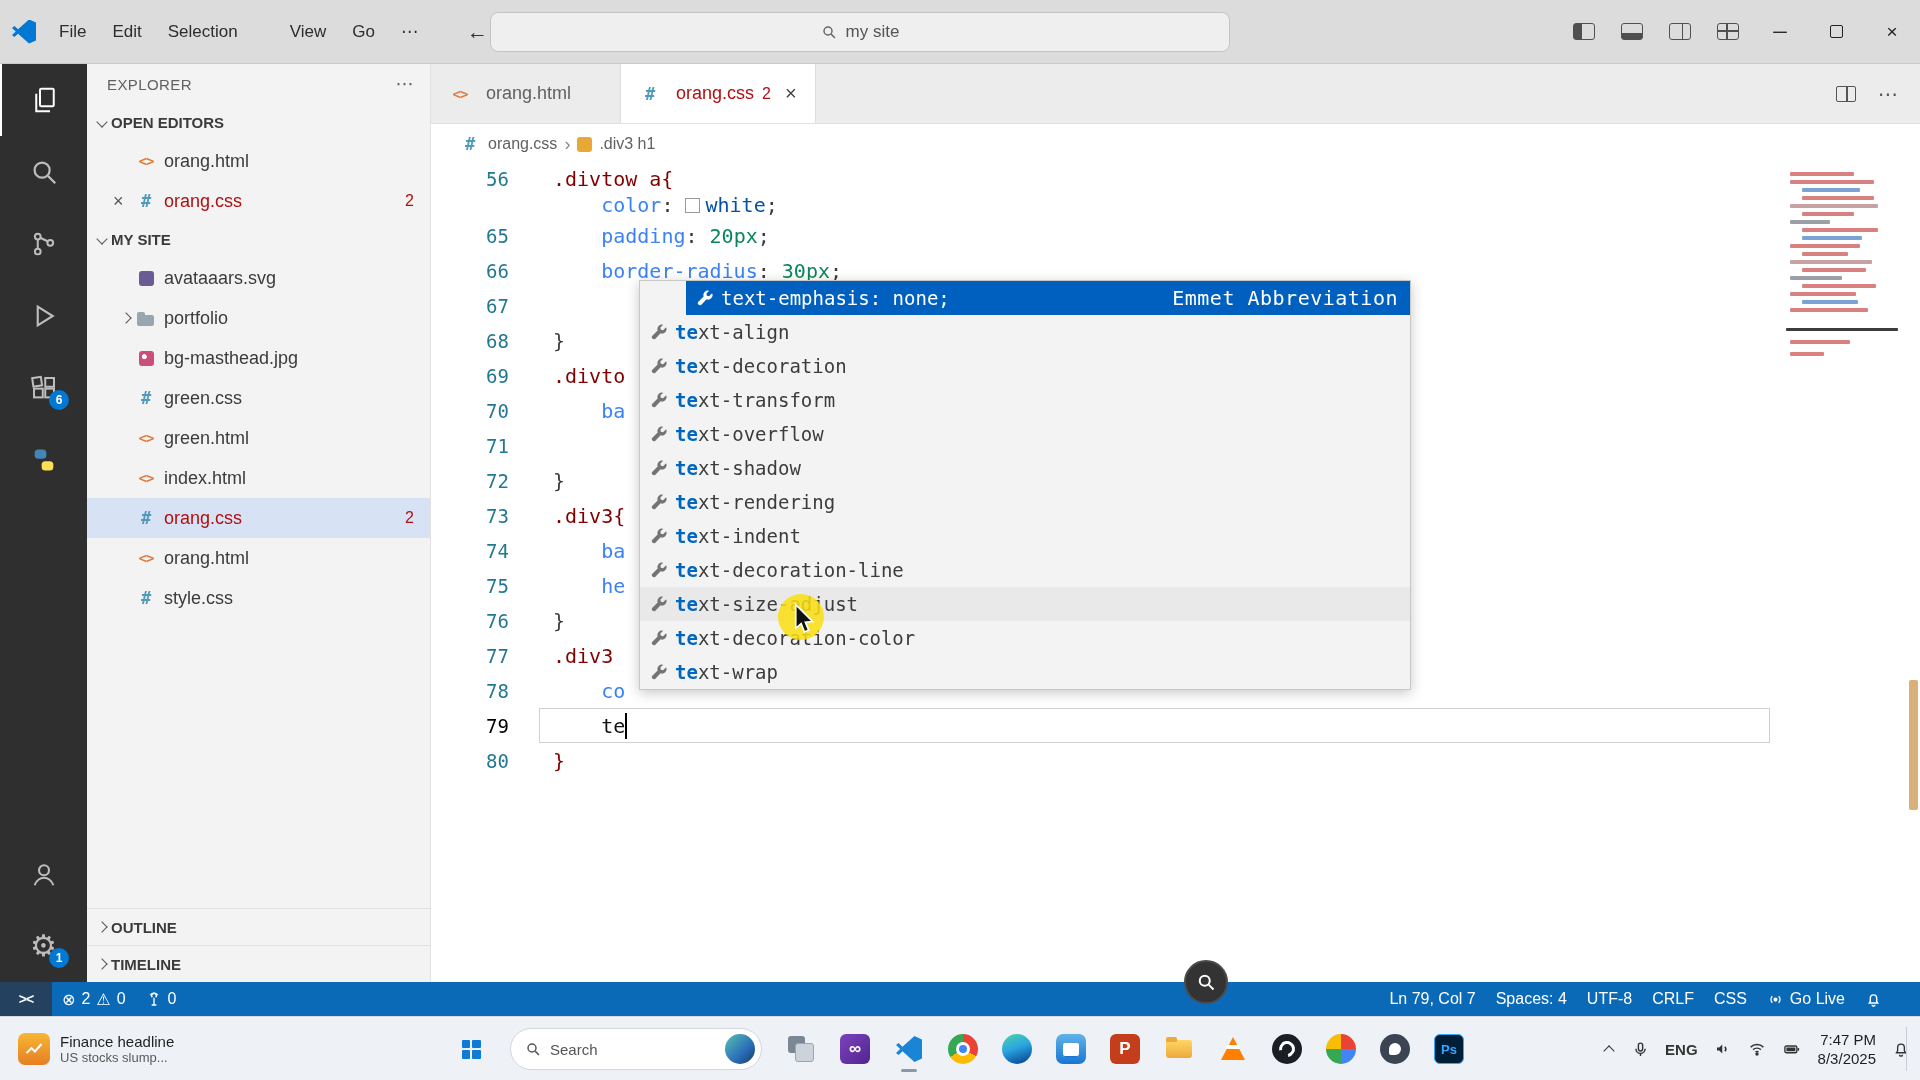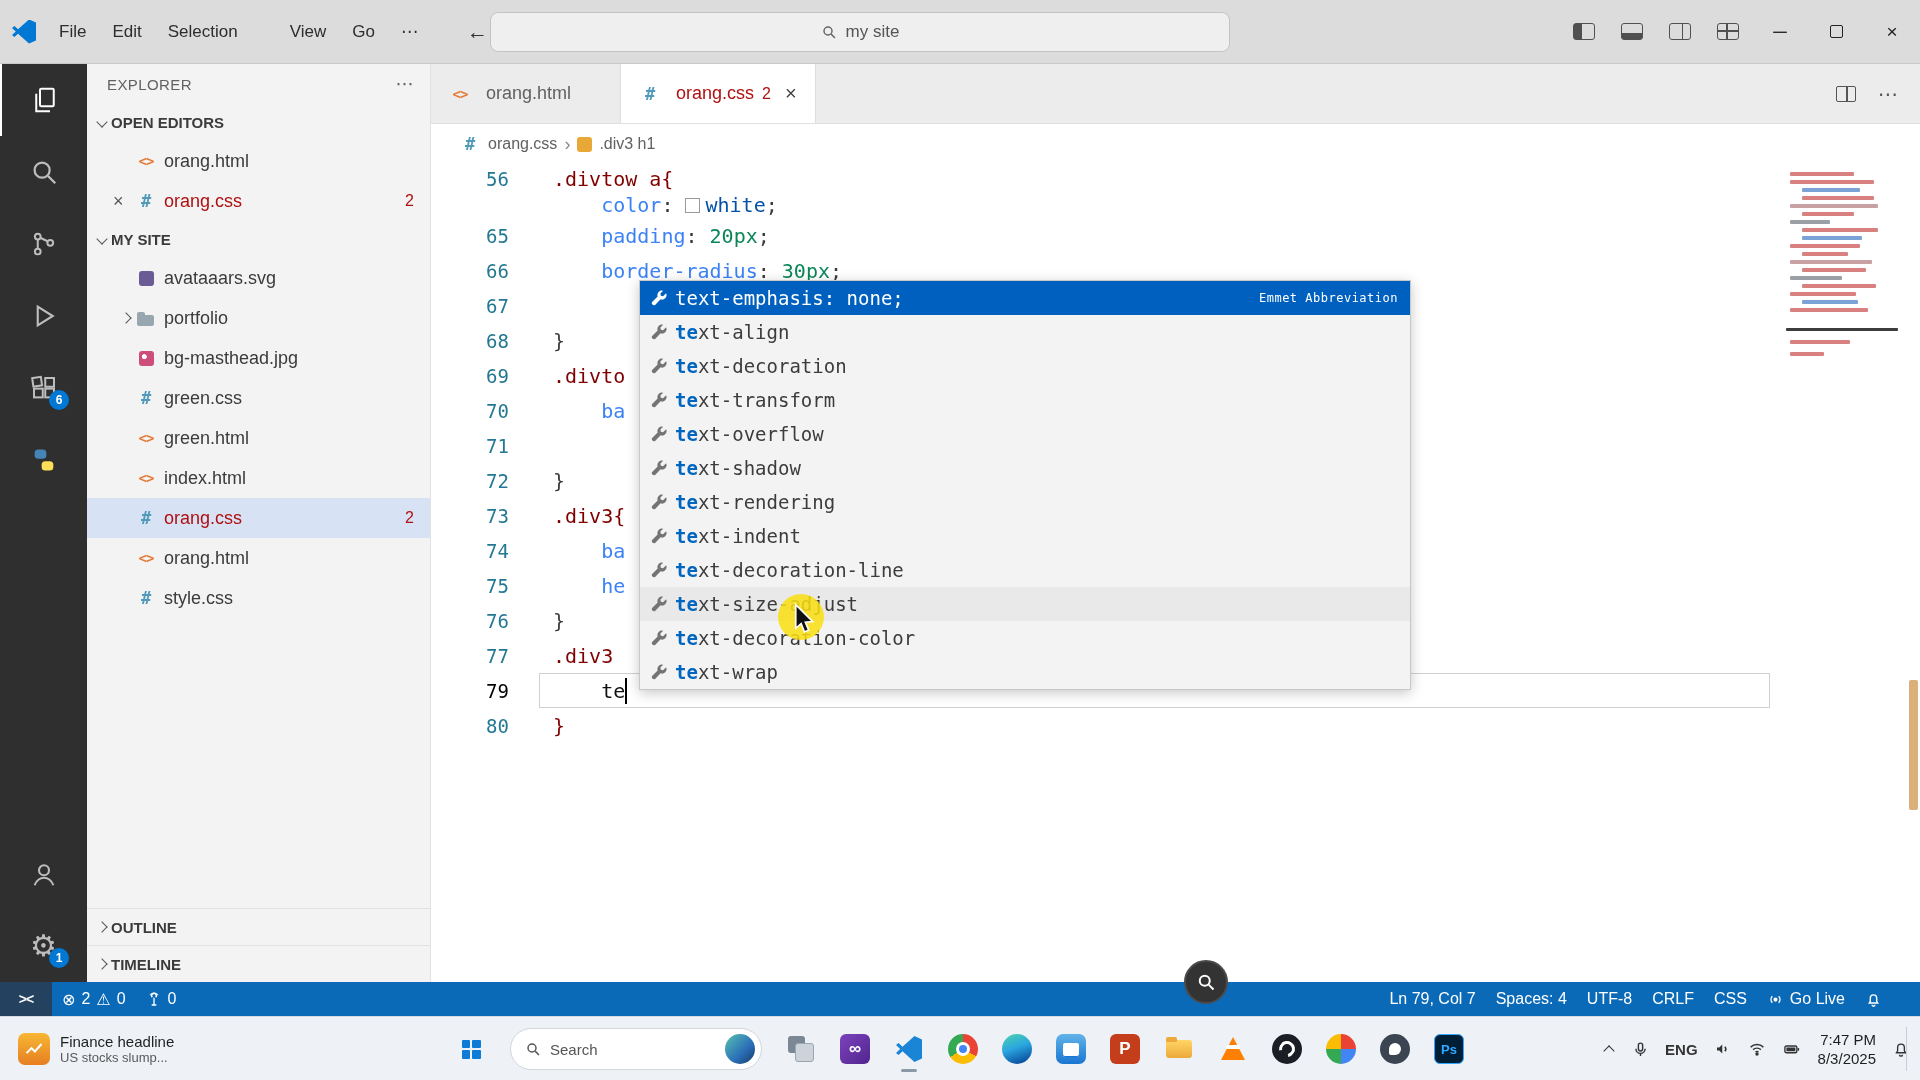--- a/index.html
+++ b/index.html
@@ -101,27 +101,27 @@
   .tok.swatch{display:inline-block;width:15px;height:15px;border:1px solid #999;background:#fff;margin-right:5px;}
   .code-line.current .lnum{color:#000000;}
   .code-line.current::before{content:"";position:absolute;left:108px;right:150px;top:0;bottom:0;border:1px solid #d0d0d0;pointer-events:none;}
   .caret{width:2px;height:26px;background:#000;}
 
   
   .suggest{position:absolute;left:208px;top:116px;width:772px;background:#f3f3f3;border:1px solid #c8c8c8;
     box-shadow:0 3px 12px rgba(0,0,0,.22);z-index:5;}
   .sg-row{height:34px;display:flex;align-items:center;padding:0 12px 0 8px;gap:7px;
     font-family:"DejaVu Sans Mono","Liberation Mono",monospace;font-size:19px;color:#3c3c3c;}
-  .sg-row.sel{background:#0060c0;color:#fff;}
+  .sg-row.sel{background:#0060c0;color:#fff;margin-left:46px;}
   .sg-row.hov{background:#e9e9e9;}
   .sg-ic{width:20px;height:20px;display:flex;align-items:center;justify-content:center;color:#747474;flex:none;}
   .sg-row.sel .sg-ic{color:#fff;}
   .sg-label{white-space:pre;}
   .sg-match{color:#0066bf;font-weight:700;}
-  .sg-detail{margin-left:auto;font-size:12px;color:#fff;letter-spacing:.5px;}
+  .sg-detail{margin-left:auto;font-size:20px;color:#fff;letter-spacing:.5px;}
   .sg-thumb{position:absolute;right:2px;top:36px;width:9px;height:46px;background:#bdbdbd;}
 
   
   .minimap{position:absolute;right:16px;top:0;width:118px;height:100%;z-index:1;}
   .mm-mark{position:absolute;border-radius:1px;}
   .ov-ruler{position:absolute;right:2px;top:516px;width:9px;height:130px;background:#d2a263;opacity:.85;border-radius:2px;}
 
   
   .mouse-hl{position:absolute;left:778px;top:594px;width:46px;height:46px;border-radius:50%;
     background:rgba(250,222,15,.85);z-index:50;pointer-events:none;}
@@ -483,20 +483,27 @@
             <span class="ltext">
               <span class="tok pun">}</span>
             </span>
           </div>
           <div class="code-line">
             <span class="lnum">77</span>
             <span class="ltext">
               <span class="tok sel">.div3</span>
             </span>
           </div>
+          <div class="code-line">
+            <span class="lnum">78</span>
+            <span class="ltext">
+              <span class="tok pln">    </span>
+              <span class="tok prop">co</span>
+            </span>
+          </div>
           <div class="code-line current">
             <span class="lnum">79</span>
             <span class="ltext">
               <span class="tok pln">    </span>
               <span class="tok pln">te</span>
               <span class="caret"></span>
             </span>
           </div>
           <div class="code-line">
             <span class="lnum">80</span>

